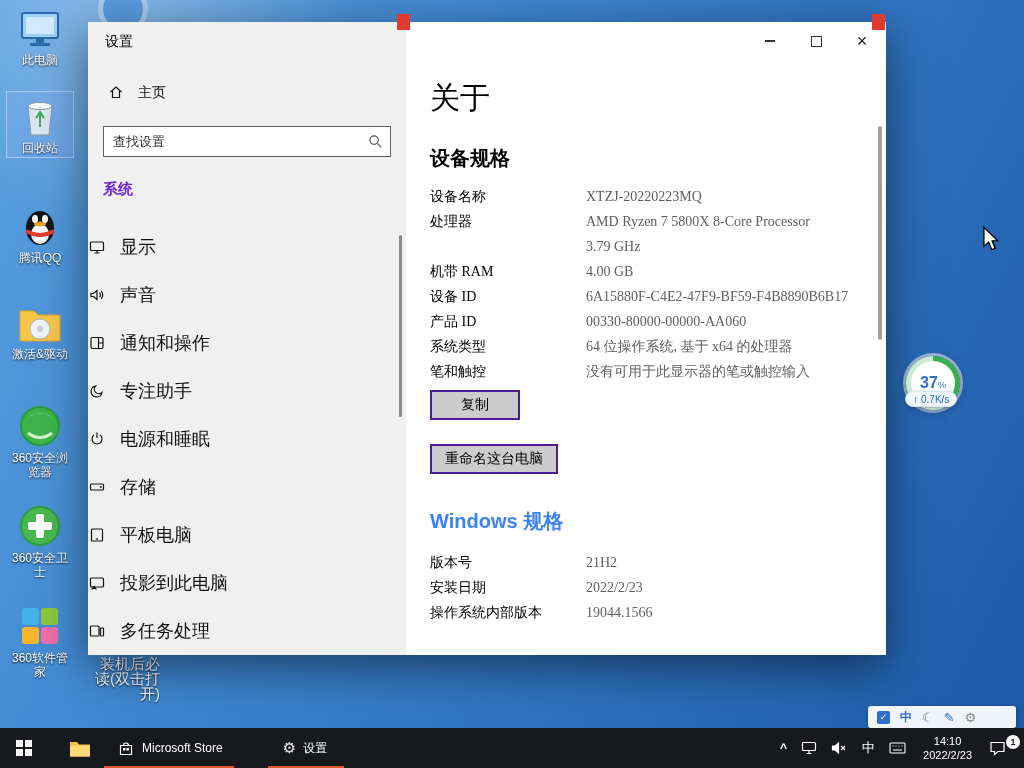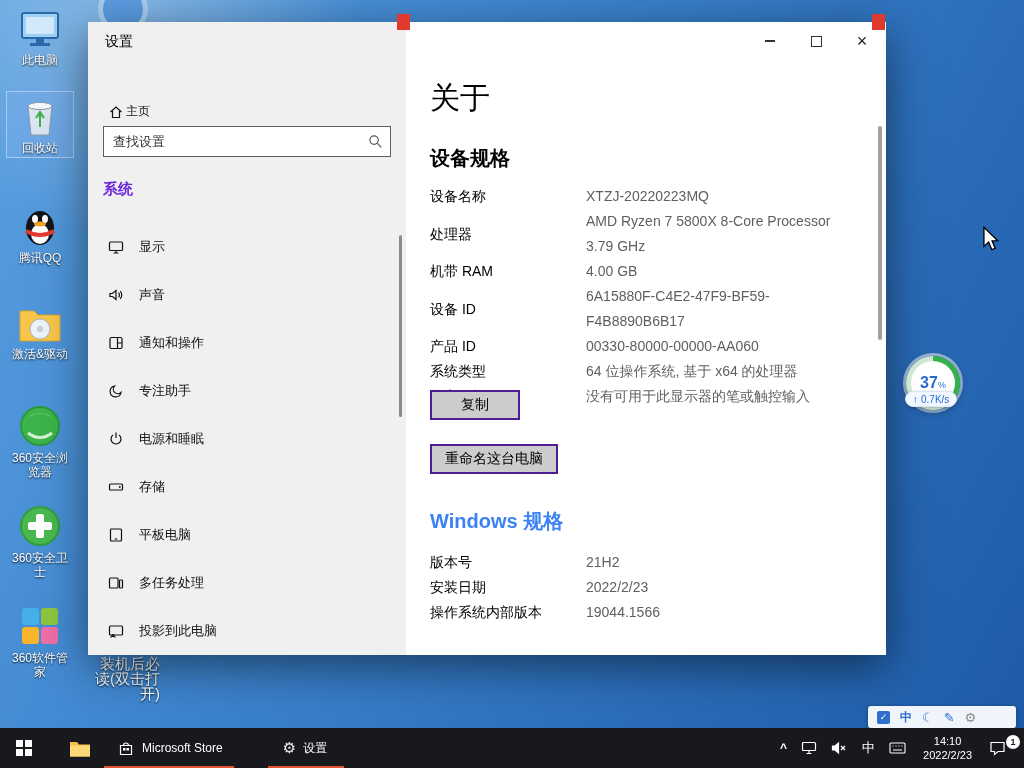--- a/index.html
+++ b/index.html
@@ -24,38 +24,38 @@
     box-shadow:0 12px 42px rgba(0,0,0,.5);}
   .sidebar{position:absolute;left:0;top:0;bottom:0;width:318px;background:#f0f0f0;}
   .mainarea{position:absolute;left:318px;top:0;right:0;bottom:0;background:#fff;}
   .caption{position:absolute;right:1px;top:4px;display:flex;z-index:3;}
   .capbtn{width:46px;height:30px;display:flex;align-items:center;justify-content:center;color:#222;}
   .glyph-min{width:10px;height:1.5px;background:#333;}
   .glyph-max{width:9px;height:9px;border:1.2px solid #333;}
   .glyph-close{font-size:18px;line-height:18px;}
 
   .app-title{position:absolute;left:17px;top:11px;font-size:14px;color:#000;}
-  .home-row{position:absolute;left:0;top:62px;width:100%;height:36px;display:flex;align-items:flex-end;gap:2px;padding-left:19px;box-sizing:border-box;font-size:12px;color:#111;}
+  .home-row{position:absolute;left:0;top:62px;width:100%;height:36px;display:flex;align-items:flex-start;gap:14px;padding-left:19px;box-sizing:border-box;font-size:14px;color:#111;}
   .searchbox{position:absolute;left:15px;top:104px;width:288px;height:31px;box-sizing:border-box;}
   .searchbox input{width:100%;height:100%;box-sizing:border-box;border:1px solid #5f5f5f;background:#fff;
     font-size:13px;padding:0 30px 0 9px;font-family:inherit;color:#111;}
   .searchbox input::placeholder{color:#333;opacity:1;}
   .mag{position:absolute;right:8px;top:8px;}
   .nav-section{position:absolute;left:15px;top:158px;font-size:15px;font-weight:bold;color:#6d28d9;}
   .nav-list{position:absolute;left:0;top:201px;width:100%;}
-  .nav-item{height:48px;display:flex;align-items:center;gap:15px;padding-left:19px;font-size:13px;color:#111;cursor:default;}
+  .nav-item{height:48px;display:flex;align-items:center;gap:15px;font-size:18px;color:#111;cursor:default;}
   .nicon{width:17px;display:flex;justify-content:center;}
   .sb-side{position:absolute;left:311px;top:213px;width:3px;height:182px;background:#8a8a8a;border-radius:2px;}
 
   .page-title{position:absolute;left:24px;top:56px;font-size:30px;font-weight:300;color:#000;}
   .sec-title-1{position:absolute;left:24px;top:123px;font-size:20px;font-weight:600;color:#000;}
   .sec-title-2{position:absolute;left:24px;top:486px;font-size:20px;font-weight:600;color:#3b82f6;}
   .rows-1{position:absolute;left:24px;top:162px;width:432px;}
   .rows-2{position:absolute;left:24px;top:528px;width:432px;}
-  .srow{display:flex;align-items:center;}
+  .srow{display:flex;align-items:flex-start;font-family:Liberation Serif, serif;}
   .srow .lab{width:146px;flex:none;font-size:14px;color:#000;line-height:25px;}
   .srow .val{font-size:14px;color:#5f5f5f;line-height:25px;white-space:pre-line;margin-left:10px;}
   .gbtn{position:absolute;background:#cccccc;border:2px solid #4c1d95;font-size:14px;color:#000;
     display:flex;align-items:center;justify-content:center;font-family:inherit;cursor:default;}
   .btn-copy{left:24px;top:368px;width:90px;height:30px;}
   .btn-rename{left:24px;top:422px;width:128px;height:30px;text-align:center;}
   .sb-main{position:absolute;right:4px;top:104px;width:4px;height:214px;background:#a0a0a0;border-radius:2px;}
 
   .redmark{position:absolute;width:13px;height:16px;background:#e03a2f;z-index:12;}
 
@@ -283,35 +283,35 @@
             <svg width="16" height="16" viewBox="0 0 16 16" fill="none" stroke="#111" stroke-width="1.2">
               <rect x="2.5" y="2" width="11" height="12" rx="1"></rect>
                 <path d="M6.8 12 h2.4"></path>
             </svg>
             </span>
           <span>平板电脑</span>
         </div>
         <div class="nav-item">
           <span class="nicon">
             <svg width="16" height="16" viewBox="0 0 16 16" fill="none" stroke="#111" stroke-width="1.2">
-              <rect x="1.5" y="3" width="8.5" height="10" rx="1"></rect>
-                <rect x="11.5" y="5" width="3" height="8" rx="0.8"></rect>
-            </svg>
-            </span>
-          <span>多任务处理</span>
-        </div>
-        <div class="nav-item">
-          <span class="nicon">
-            <svg width="16" height="16" viewBox="0 0 16 16" fill="none" stroke="#111" stroke-width="1.2">
               <rect x="1.5" y="3" width="13" height="9" rx="1"></rect>
                 <circle cx="5" cy="12.5" r="1"></circle>
                 <path d="M2.5 14.5 a3 3 0 0 1 5 0"></path>
             </svg>
             </span>
           <span>投影到此电脑</span>
+        </div>
+        <div class="nav-item">
+          <span class="nicon">
+            <svg width="16" height="16" viewBox="0 0 16 16" fill="none" stroke="#111" stroke-width="1.2">
+              <rect x="1.5" y="3" width="8.5" height="10" rx="1"></rect>
+                <rect x="11.5" y="5" width="3" height="8" rx="0.8"></rect>
+            </svg>
+            </span>
+          <span>多任务处理</span>
         </div>
       </div>
 
       <div class="sb-side"></div>
     </div>
 
     <div class="mainarea">
       <div class="page-title">关于</div>
 
       <div class="sec-title-1">设备规格</div>

